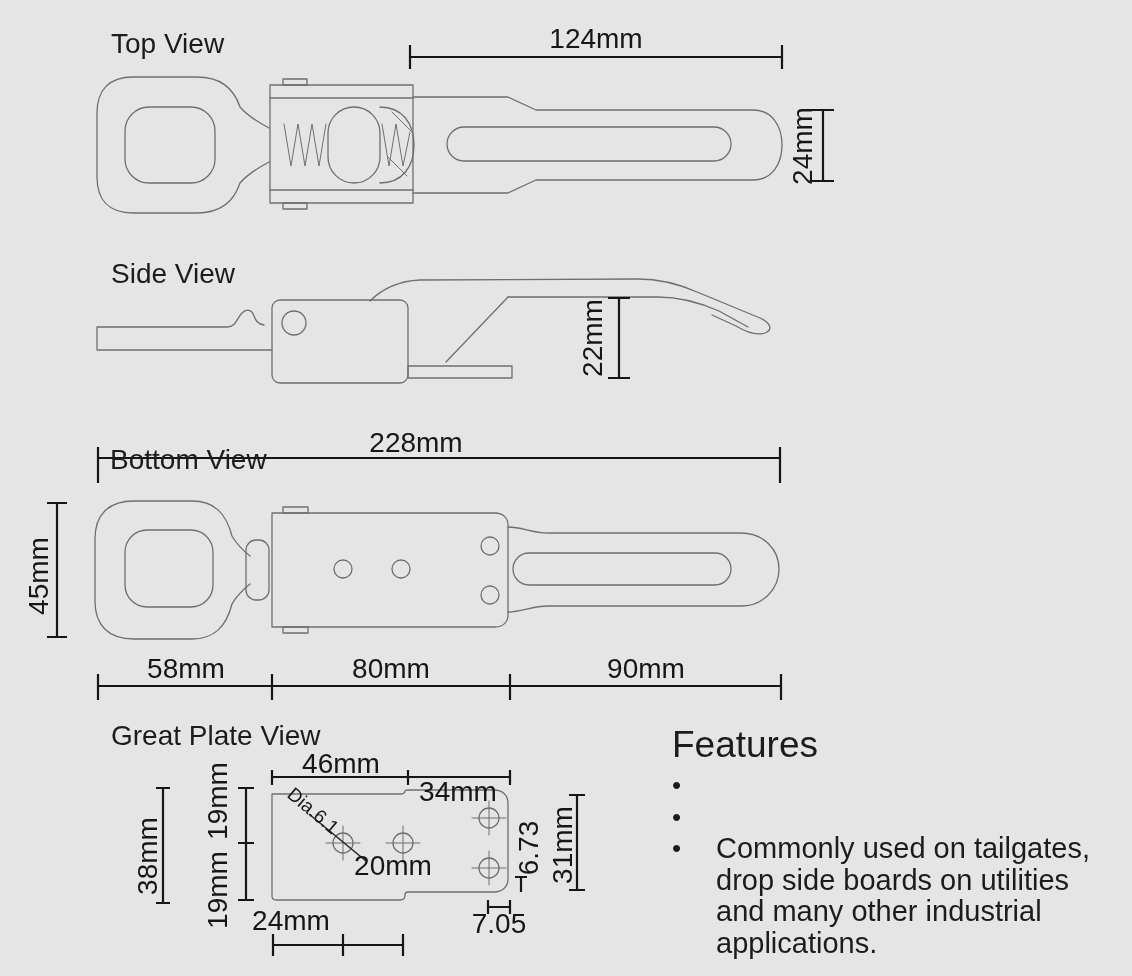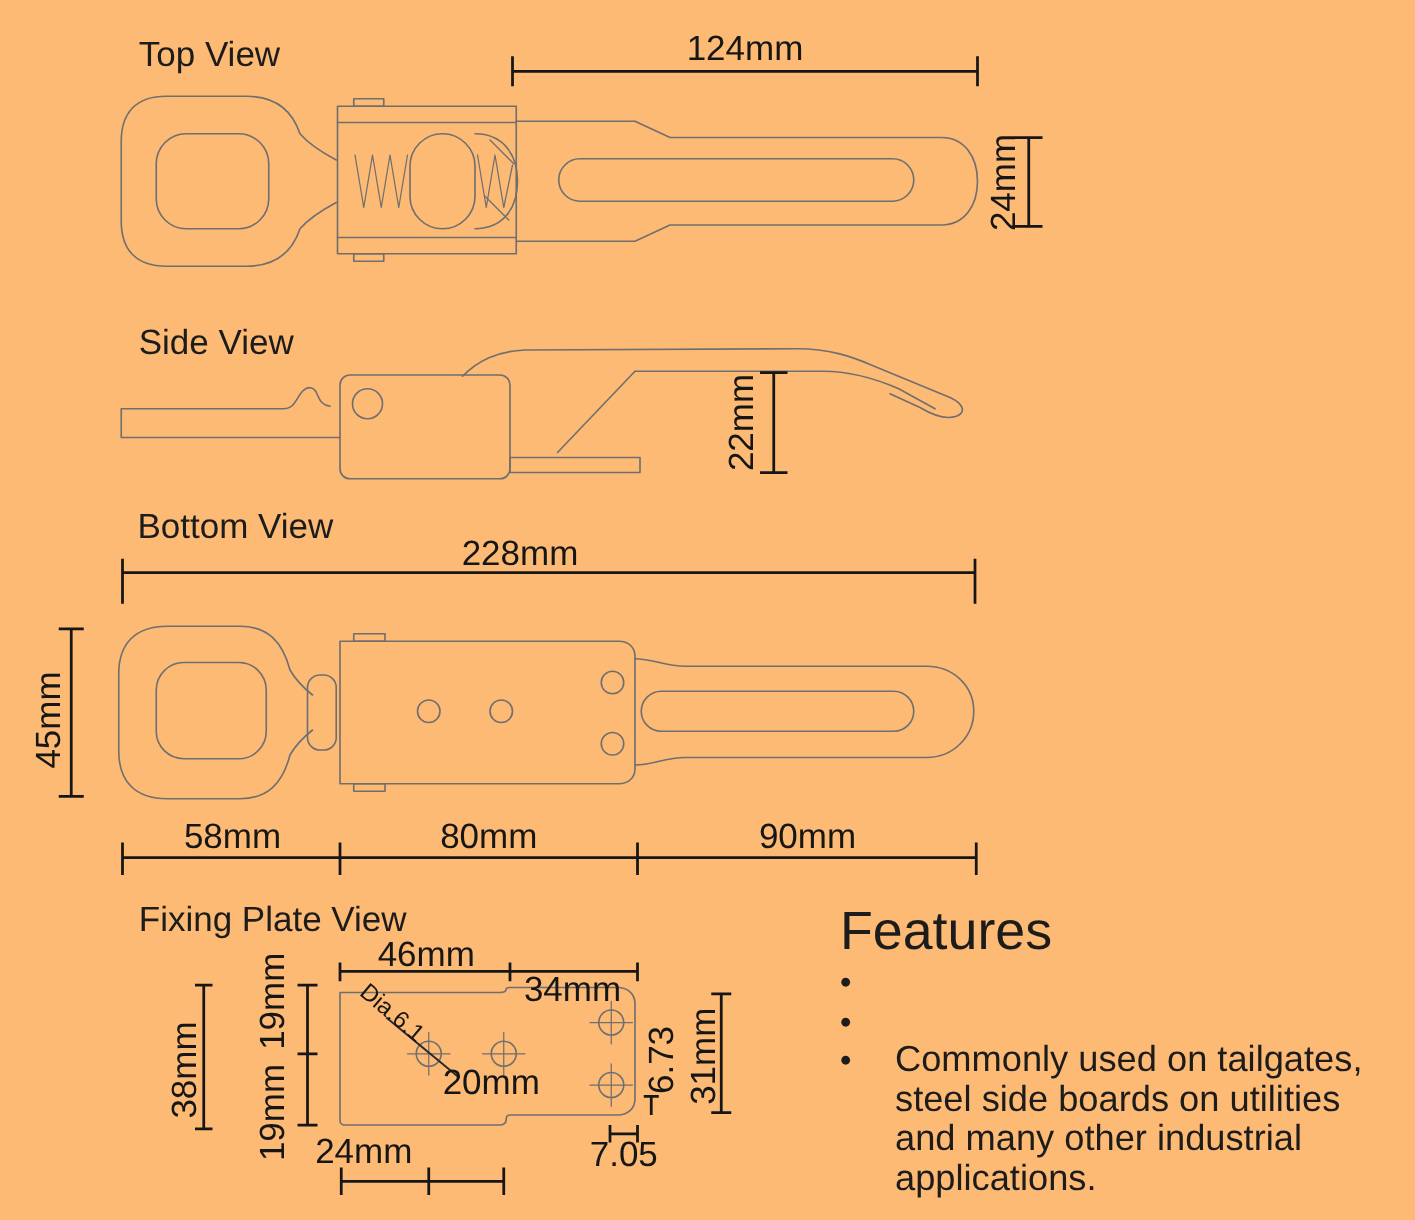--- a/index.html
+++ b/index.html
@@ -1,35 +1,35 @@
 <!DOCTYPE html>
 <html><head>
 <meta charset="utf-8">
 <style>
   html,body { margin:0; padding:0; background:#ffffff; }
   .page {
-    position:relative; width:1132px; height:976px; background:#fdba74;
+    position:relative; width:1132px; height:976px; background:#e5e5e5;
     font-family:"Liberation Sans", sans-serif; color:#1c1c1c; overflow:hidden;
   }
   svg.linework { position:absolute; left:0; top:0; }
   .outline { fill:none; stroke:#6f6f6f; stroke-width:1.3; stroke-linejoin:round; stroke-linecap:round; }
   .thin    { stroke-width:1; }
   .dimline { fill:none; stroke:#161616; stroke-width:2.2; stroke-linecap:butt; }
   .leader  { fill:none; stroke:#2a2a2a; stroke-width:1.6; }
 
   .vlabel { position:absolute; font-size:28px; white-space:nowrap; color:#1c1c1c; }
   .dim {
     position:absolute; font-size:28px; white-space:nowrap; color:#161616;
     transform:translate(-50%,-50%);
   }
   .dim.vert { transform:translate(-50%,-50%) rotate(-90deg); }
   .dim.diag { font-size:19px; transform:translate(-50%,-50%) rotate(40deg); }
 
   .features { position:absolute; left:672px; top:722px; width:460px; }
-  .features h2 { margin:0; font-size:43px; font-weight:400; line-height:46px; color:#1c1c1c; }
+  .features h2 { margin:0; font-size:37px; font-weight:400; line-height:46px; color:#1c1c1c; }
   .features ul { list-style:none; margin:2px 0 0 0; padding:0; font-size:29px; line-height:31.5px; }
   .features li { display:flex; }
   .features .bullet { flex:0 0 44px; width:44px; font-size:26px; }
   .features .ftext { width:402px; }
 </style>
 </head>
 <body>
 
 <div class="page">
 
@@ -103,22 +103,22 @@
       <path class="dimline" d="M246 788 V900 M238 788 H254 M238 843 H254 M238 900 H254"></path>
       <path class="dimline" d="M577 795 V890 M569 795 H585 M569 890 H585"></path>
       <path class="dimline" d="M515 877 H527 M521 877 V892"></path>
       <path class="dimline" d="M488 907 H510 M488 900 V914 M510 900 V914"></path>
       <path class="dimline" d="M273 945 H403 M273 934 V956 M343 934 V956 M403 934 V956"></path>
     </g>
   </svg>
 
   <div class="vlabel" style="left:111px; top:28px">Top View</div>
   <div class="vlabel" style="left:111px; top:258px">Side View</div>
-  <div class="vlabel" style="left:110px; top:405px">Bottom View</div>
-  <div class="vlabel" style="left:111px; top:720px">Fixing Plate View</div>
+  <div class="vlabel" style="left:110px; top:444px">Bottom View</div>
+  <div class="vlabel" style="left:111px; top:720px">Great Plate View</div>
 
   <div class="dim" style="left:596px; top:39px">124mm</div>
   <div class="dim vert" style="left:803px; top:146px">24mm</div>
 
   <div class="dim vert" style="left:593px; top:338px">22mm</div>
 
   <div class="dim" style="left:416px; top:443px">228mm</div>
   <div class="dim vert" style="left:39px;  top:576px">45mm</div>
   <div class="dim" style="left:186px; top:669px">58mm</div>
   <div class="dim" style="left:391px; top:669px">80mm</div>
@@ -140,18 +140,18 @@
     <h2>Features</h2>
     <ul>
       <li>
         <span class="bullet">•</span>
       </li>
       <li>
         <span class="bullet">•</span>
       </li>
       <li>
         <span class="bullet">•</span>
-        <span class="ftext">Commonly used on tailgates, steel side boards on utilities and many other industrial applications.</span>
+        <span class="ftext">Commonly used on tailgates, drop side boards on utilities and many other industrial applications.</span>
       </li>
     </ul>
   </div>
 
 </div>
 
 </body></html>

